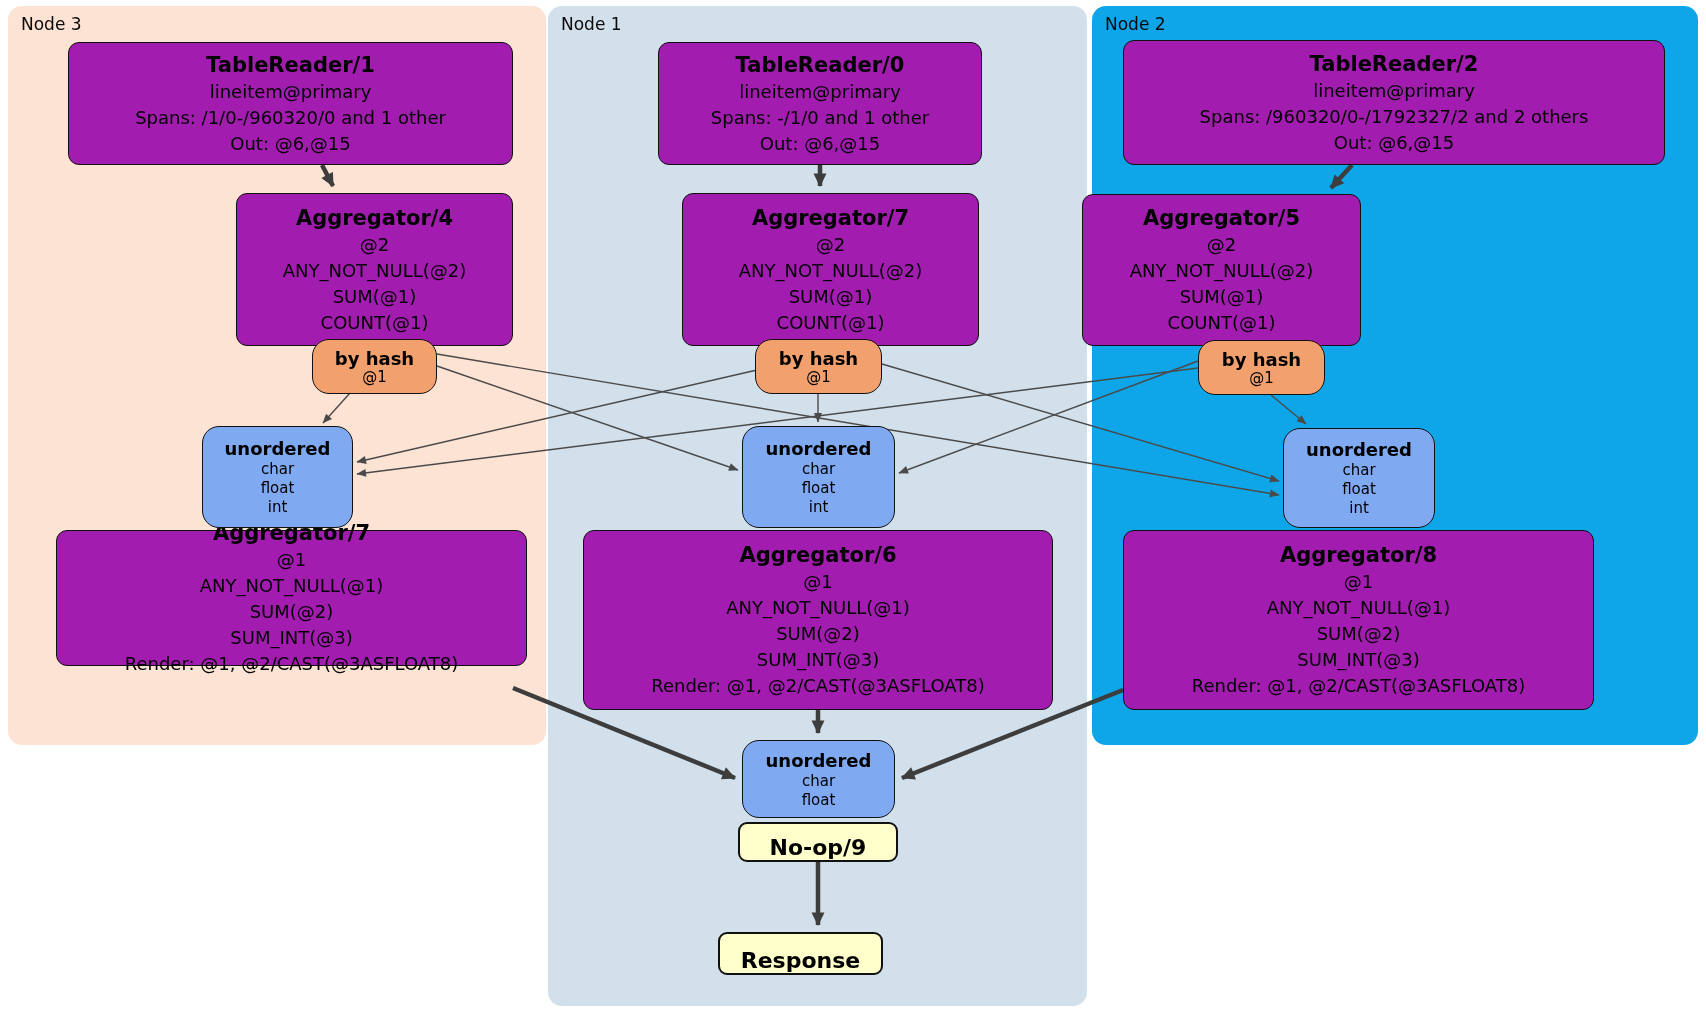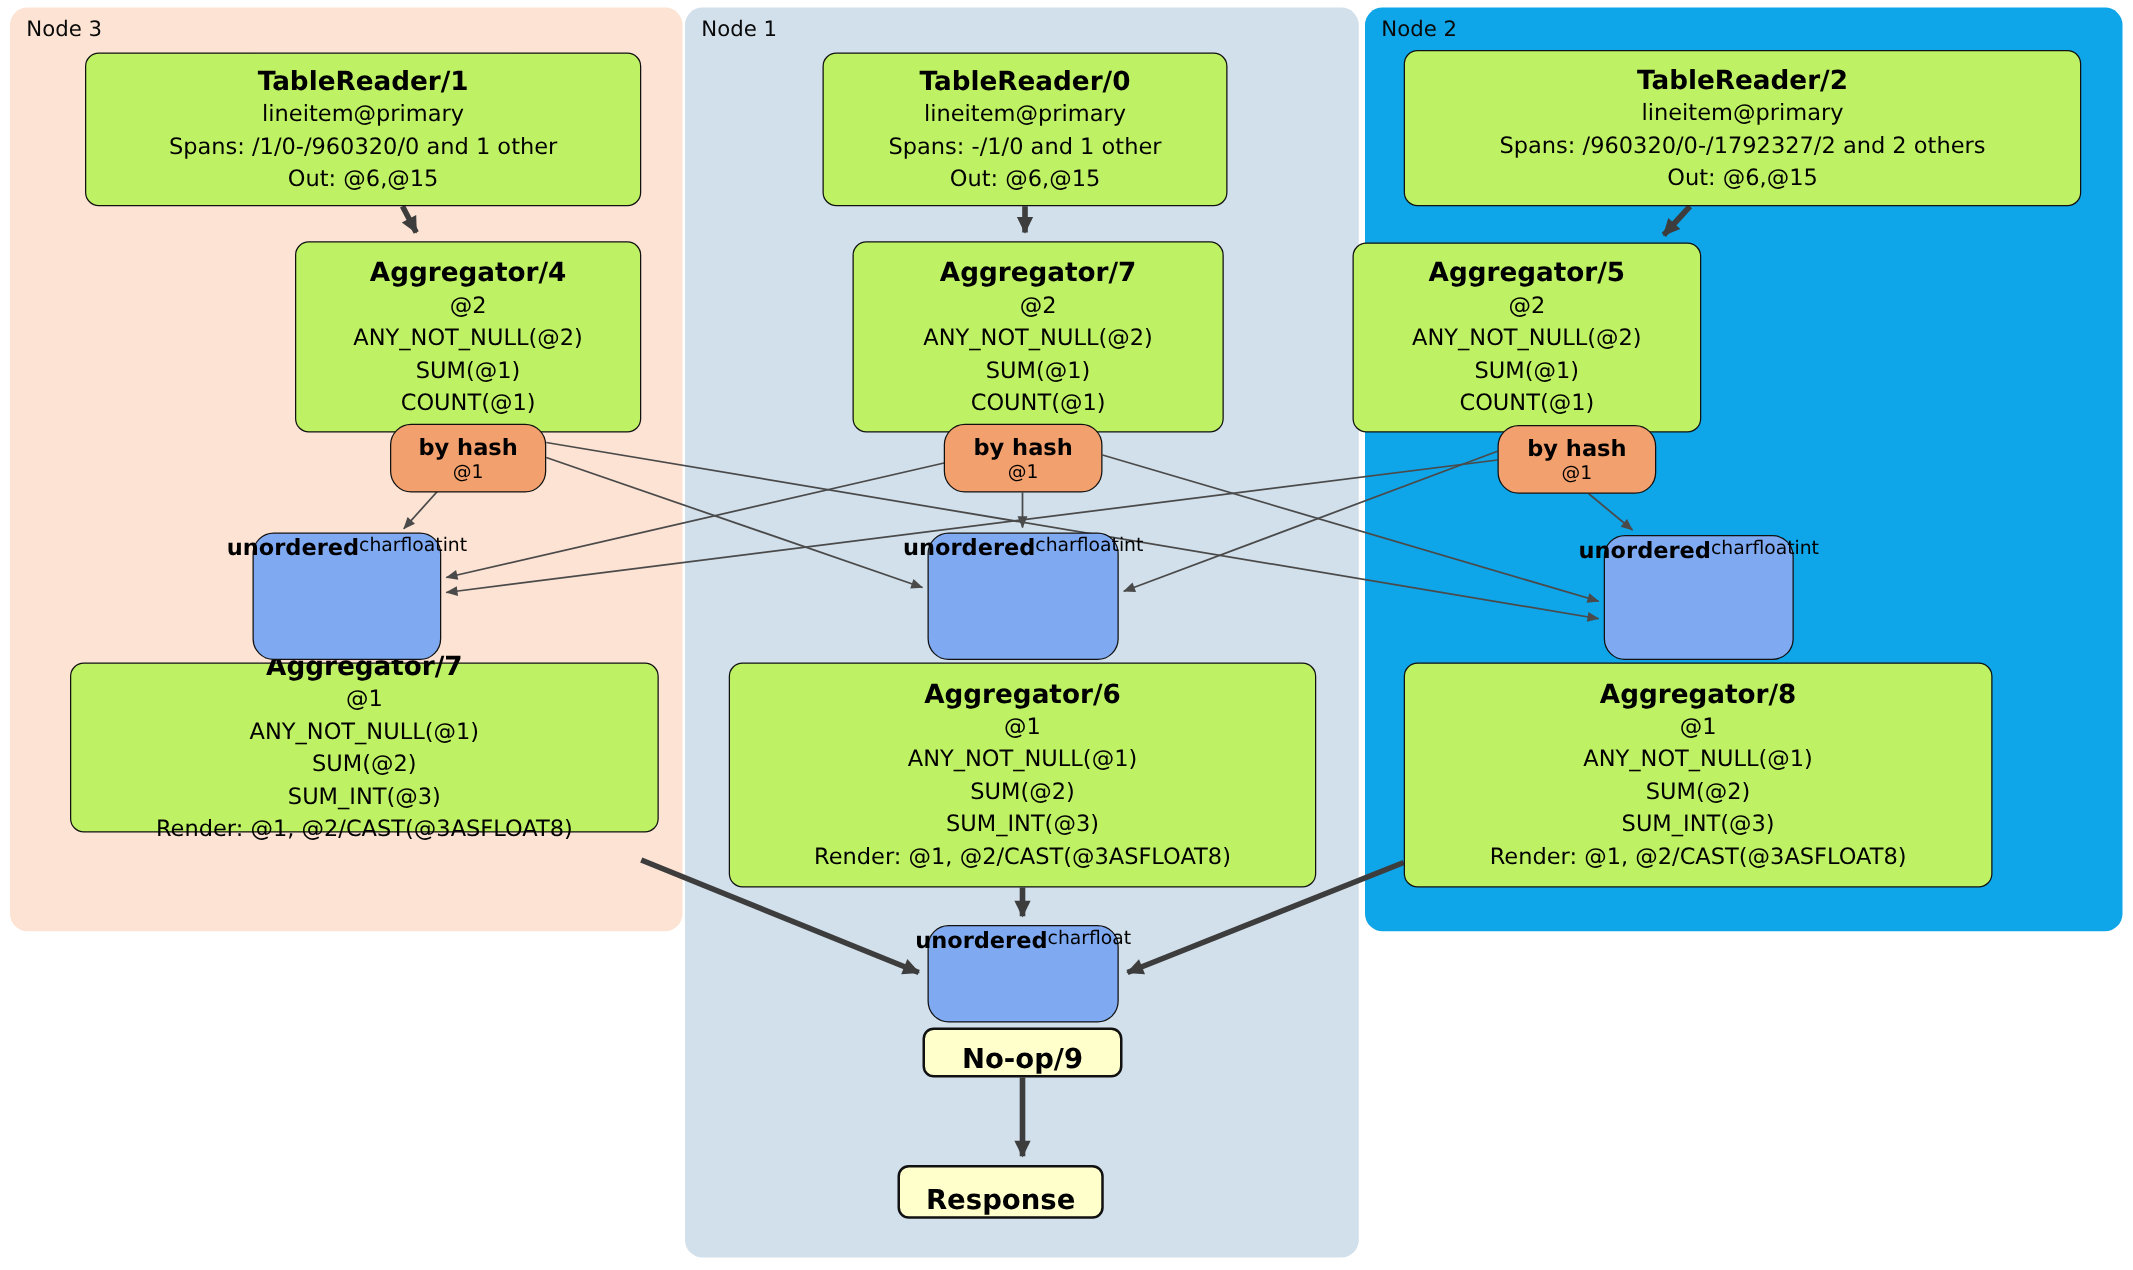--- a/index.html
+++ b/index.html
@@ -23,21 +23,21 @@
     color:#0a0a0a;
   }
   #node3{left:8px;top:6px;width:538px;height:739px;background:#fde3d3;}
   #node1{left:548px;top:6px;width:539px;height:1000px;background:#d2e0eb;}
   #node2{left:1092px;top:6px;width:606px;height:739px;background:#0ea5e9;}
 
   #edges{position:absolute;left:0;top:0;width:1706px;height:1016px;z-index:2;}
 
   .box{
     position:absolute;
-    background:#bef264;
+    background:#a21caf;
     border:1.8px solid #111;
     border-radius:11px;
     display:flex;flex-direction:column;
     align-items:center;justify-content:center;
     text-align:center;
     z-index:3;
     box-sizing:border-box;
   }
   .box .title{font-weight:bold;font-size:21px;line-height:28px;}
   .box .line{font-size:18px;line-height:26px;}
@@ -67,22 +67,22 @@
   .router .rsub{font-size:15px;line-height:17px;}
   #hash-l{left:312px;top:339px;width:125px;height:55px;}
   #hash-m{left:755px;top:339px;width:127px;height:55px;}
   #hash-r{left:1198px;top:340px;width:127px;height:55px;}
 
   .sync{
     position:absolute;
     background:#7fa9f1;
     border:1.8px solid #111;
     border-radius:17px;
-    display:flex;flex-direction:row;
-    align-items:flex-start;justify-content:center;
+    display:flex;flex-direction:column;
+    align-items:center;justify-content:center;
     text-align:center;
     z-index:4;
     box-sizing:border-box;
   }
   .sync .stitle{font-weight:bold;font-size:18px;line-height:23px;}
   .sync .sitem{font-size:15px;line-height:19px;}
   #sync-l{left:202px;top:426px;width:151px;height:102px;}
   #sync-m{left:742px;top:426px;width:153px;height:102px;}
   #sync-r{left:1283px;top:428px;width:152px;height:100px;}
   #sync-f{left:742px;top:740px;width:153px;height:78px;}

